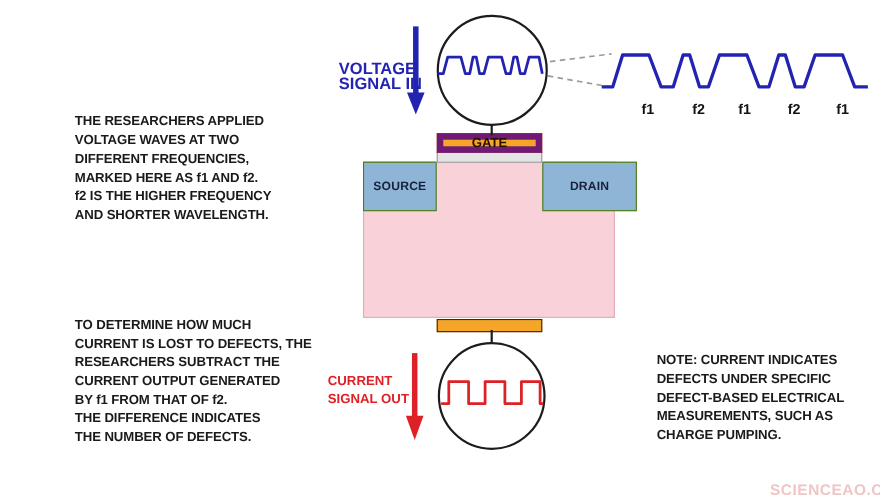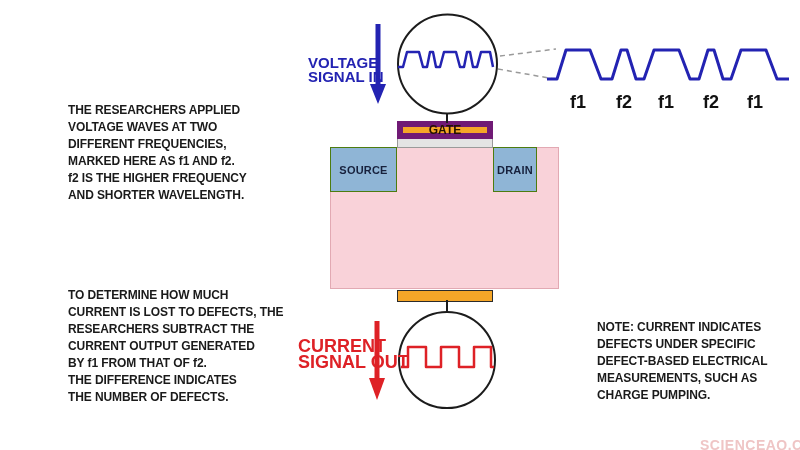--- a/index.html
+++ b/index.html
@@ -7,42 +7,42 @@
     position:relative; width:800px; height:450px; background:#ffffff;
     font-family:"Liberation Sans", sans-serif; font-weight:bold; overflow:hidden;
   }
   .abs { position:absolute; }
   
   .body-region   { left:330px; top:147px; width:229px; height:142px; background:var(--body-pink); border:1px solid #e2a9b3; box-sizing:border-box; }
   .contact-blue  { background:var(--contact-blue); border:1px solid #4d7c0f; box-sizing:border-box;
                    display:flex; align-items:center; justify-content:center;
                    color:#17213d; font-size:11px; letter-spacing:0.2px; }
   .source-region { left:330px; top:147px; width:67px; height:45px; }
-  .drain-region  { left:493px; top:147px; width:44px; height:45px; }
+  .drain-region  { left:493px; top:147px; width:86px; height:45px; }
   .oxide-layer   { left:397px; top:138px; width:96px; height:10px; background:var(--oxide-gray); border:1px solid #9a9a9a; box-sizing:border-box; }
   .gate-contact  { left:397px; top:121px; width:96px; height:18px; background:var(--gate-orange); border:6px solid #701a75; box-sizing:border-box;
                    display:flex; align-items:center; justify-content:center; color:#231200; font-size:12px; }
   .substrate-bar { left:397px; top:290px; width:96px; height:12px; background:var(--gate-orange); border:1px solid #2b2b2b; box-sizing:border-box; }
   
   svg.overlay { position:absolute; left:0; top:0; pointer-events:none; }
   .conn        { stroke:#1c1c1c; stroke-width:2; fill:none; }
   .circle-node { fill:#ffffff; stroke:#1c1c1c; stroke-width:2; }
   .dash        { stroke:#9a9a9a; stroke-width:1.5; stroke-dasharray:5 4; fill:none; }
   .wave-blue   { stroke:var(--signal-blue); stroke-width:2.5; fill:none; stroke-linejoin:round; }
   .wave-blue-lg{ stroke:var(--signal-blue); stroke-width:3;   fill:none; stroke-linejoin:round; }
   .wave-red    { stroke:var(--signal-red);  stroke-width:2.5; fill:none; stroke-linejoin:round; }
   .shaft-blue  { stroke:var(--signal-blue); stroke-width:5; }
   .head-blue   { fill:var(--signal-blue); }
   .shaft-red   { stroke:var(--signal-red); stroke-width:5; }
   .head-red    { fill:var(--signal-red); }
   
   .para  { color:var(--text-black); font-size:12px; line-height:17px; white-space:pre-line; letter-spacing:-0.1px;margin-top:23px; }
   .vlabel{ left:308px; top:56px;  color:var(--signal-blue); font-size:15px; line-height:13.5px; white-space:pre-line; }
-  .clabel{ left:298px; top:338px; color:var(--signal-red);  font-size:18px;   line-height:16px;   white-space:pre-line; }
-  .flabel{ top:92px; color:#111; font-size:18px; transform:translateX(-50%); }
+  .clabel{ left:298px; top:338px; color:var(--signal-red);  font-size:12px;   line-height:16px;   white-space:pre-line; }
+  .flabel{ top:92px; color:#111; font-size:13px; transform:translateX(-50%);margin-left:11px; }
   .note  { left:597px; top:296px; width:180px; }
   .mark  { left:700px; top:437px; color:var(--watermark-pink); font-size:14px; letter-spacing:0.5px; }
 </style>
 </head>
 <body>
 
 <div class="stage">
 
   <div class="abs body-region"></div>
   <div class="abs contact-blue source-region">

